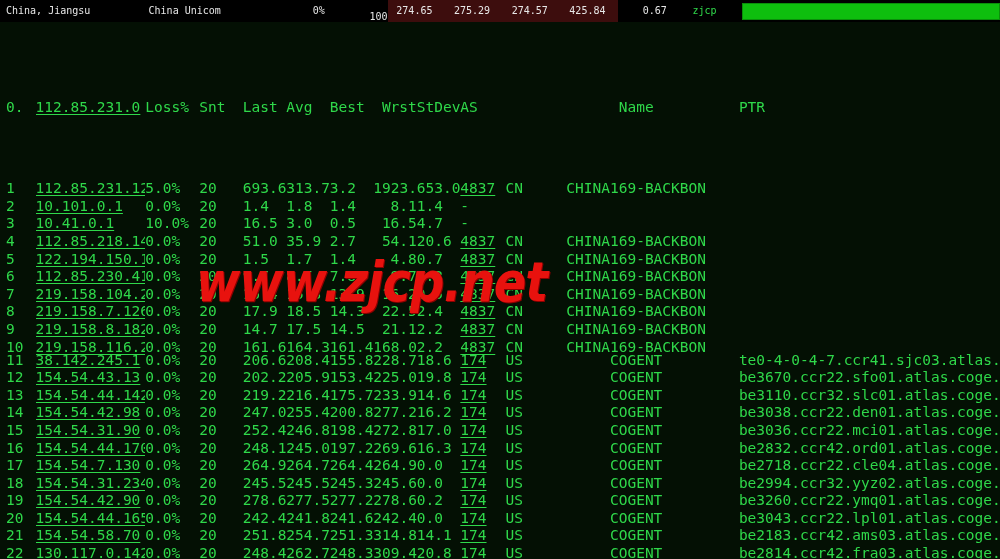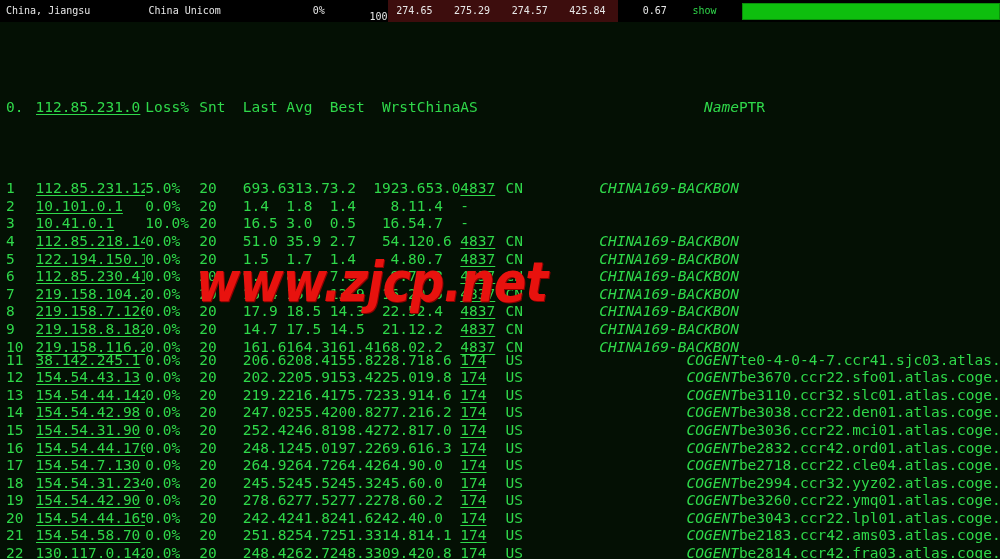--- a/index.html
+++ b/index.html
@@ -105,21 +105,21 @@
   .c-host  { width: 126px; text-align: left; }
   .c-loss  { width: 62px;  text-align: left; }
   .c-snt   { width: 50px;  text-align: left; }
   .c-last  { width: 50px;  text-align: left; }
   .c-avg   { width: 50px;  text-align: left; }
   .c-best  { width: 50px;  text-align: left; }
   .c-wrst  { width: 50px;  text-align: right; }
   .c-std   { width: 50px;  text-align: left; }
   .c-as    { width: 52px;  text-align: left; }
   .c-cc    { width: 32px;  text-align: left; }
-  .c-name  { width: 236px; text-align: right; font-style: italic; }
+  .c-name  { width: 236px; text-align: center; }
   .c-ptr   { width: 300px; text-align: left; }
 
   .lnk {
     text-decoration: underline;
     text-underline-offset: 2px;
     cursor: pointer;
   }
 
   
   .watermark {
@@ -146,40 +146,40 @@
   <div class="topbar">
     <span class="tb-cell tb-loc">China, Jiangsu</span>
     <span class="tb-cell tb-isp">China Unicom</span>
     <span class="tb-cell tb-loss">0%</span>
     <span class="tb-cell tb-snt">100</span>
     <span class="tb-cell tb-lat">274.65</span>
     <span class="tb-cell tb-lat">275.29</span>
     <span class="tb-cell tb-lat">274.57</span>
     <span class="tb-cell tb-lat">425.84</span>
     <span class="tb-cell tb-std">0.67</span>
-    <span class="tb-cell tb-show">show</span>
+    <span class="tb-cell tb-show">zjcp</span>
     <span class="tb-bar-wrap">
       <span class="tb-bar"></span>
     </span>
   </div>
   <div class="topsep"></div>
 
   <div class="term">
 
     
     <div class="row header">
       <span class="c c-idx">0.</span>
       <span class="c c-host lnk">112.85.231.0</span>
       <span class="c c-loss">Loss%</span>
       <span class="c c-snt">Snt</span>
       <span class="c c-last">Last</span>
       <span class="c c-avg">Avg</span>
       <span class="c c-best">Best</span>
       <span class="c c-wrst">Wrst</span>
-      <span class="c c-std">China</span>
+      <span class="c c-std">StDev</span>
       <span class="c c-as">AS</span>
       <span class="c c-cc"></span>
       <span class="c c-name">Name</span>
       <span class="c c-ptr">PTR</span>
     </div>
 
     
     <div id="rows-container"><div class="row"><span class="c c-idx">1</span><span class="c c-host lnk">112.85.231.129</span><span class="c c-loss">5.0%</span><span class="c c-snt">20</span><span class="c c-last">693.6</span><span class="c c-avg">313.7</span><span class="c c-best">3.2</span><span class="c c-wrst">1923.</span><span class="c c-std">653.0</span><span class="c c-as lnk">4837</span><span class="c c-cc">CN</span><span class="c c-name">CHINA169-BACKBON</span><span class="c c-ptr"></span></div><div class="row"><span class="c c-idx">2</span><span class="c c-host lnk">10.101.0.1</span><span class="c c-loss">0.0%</span><span class="c c-snt">20</span><span class="c c-last">1.4</span><span class="c c-avg">1.8</span><span class="c c-best">1.4</span><span class="c c-wrst">8.1</span><span class="c c-std">1.4</span><span class="c c-as">-</span><span class="c c-cc"></span><span class="c c-name"></span><span class="c c-ptr"></span></div><div class="row"><span class="c c-idx">3</span><span class="c c-host lnk">10.41.0.1</span><span class="c c-loss">10.0%</span><span class="c c-snt">20</span><span class="c c-last">16.5</span><span class="c c-avg">3.0</span><span class="c c-best">0.5</span><span class="c c-wrst">16.5</span><span class="c c-std">4.7</span><span class="c c-as">-</span><span class="c c-cc"></span><span class="c c-name"></span><span class="c c-ptr"></span></div><div class="row"><span class="c c-idx">4</span><span class="c c-host lnk">112.85.218.149</span><span class="c c-loss">0.0%</span><span class="c c-snt">20</span><span class="c c-last">51.0</span><span class="c c-avg">35.9</span><span class="c c-best">2.7</span><span class="c c-wrst">54.1</span><span class="c c-std">20.6</span><span class="c c-as lnk">4837</span><span class="c c-cc">CN</span><span class="c c-name">CHINA169-BACKBON</span><span class="c c-ptr"></span></div><div class="row"><span class="c c-idx">5</span><span class="c c-host lnk">122.194.150.189</span><span class="c c-loss">0.0%</span><span class="c c-snt">20</span><span class="c c-last">1.5</span><span class="c c-avg">1.7</span><span class="c c-best">1.4</span><span class="c c-wrst">4.8</span><span class="c c-std">0.7</span><span class="c c-as lnk">4837</span><span class="c c-cc">CN</span><span class="c c-name">CHINA169-BACKBON</span><span class="c c-ptr"></span></div><div class="row"><span class="c c-idx">6</span><span class="c c-host lnk">112.85.230.41</span><span class="c c-loss">0.0%</span><span class="c c-snt">20</span><span class="c c-last">9.7</span><span class="c c-avg">8.7</span><span class="c c-best">7.8</span><span class="c c-wrst">9.7</span><span class="c c-std">0.2</span><span class="c c-as lnk">4837</span><span class="c c-cc">CN</span><span class="c c-name">CHINA169-BACKBON</span><span class="c c-ptr"></span></div><div class="row"><span class="c c-idx">7</span><span class="c c-host lnk">219.158.104.213</span><span class="c c-loss">0.0%</span><span class="c c-snt">20</span><span class="c c-last">15.4</span><span class="c c-avg">15.3</span><span class="c c-best">13.9</span><span class="c c-wrst">16.2</span><span class="c c-std">0.5</span><span class="c c-as lnk">4837</span><span class="c c-cc">CN</span><span class="c c-name">CHINA169-BACKBON</span><span class="c c-ptr"></span></div><div class="row"><span class="c c-idx">8</span><span class="c c-host lnk">219.158.7.126</span><span class="c c-loss">0.0%</span><span class="c c-snt">20</span><span class="c c-last">17.9</span><span class="c c-avg">18.5</span><span class="c c-best">14.3</span><span class="c c-wrst">22.5</span><span class="c c-std">2.4</span><span class="c c-as lnk">4837</span><span class="c c-cc">CN</span><span class="c c-name">CHINA169-BACKBON</span><span class="c c-ptr"></span></div><div class="row"><span class="c c-idx">9</span><span class="c c-host lnk">219.158.8.182</span><span class="c c-loss">0.0%</span><span class="c c-snt">20</span><span class="c c-last">14.7</span><span class="c c-avg">17.5</span><span class="c c-best">14.5</span><span class="c c-wrst">21.1</span><span class="c c-std">2.2</span><span class="c c-as lnk">4837</span><span class="c c-cc">CN</span><span class="c c-name">CHINA169-BACKBON</span><span class="c c-ptr"></span></div><div class="row"><span class="c c-idx">10</span><span class="c c-host lnk">219.158.116.238</span><span class="c c-loss">0.0%</span><span class="c c-snt">20</span><span class="c c-last">161.6</span><span class="c c-avg">164.3</span><span class="c c-best">161.4</span><span class="c c-wrst">168.0</span><span class="c c-std">2.2</span><span class="c c-as lnk">4837</span><span class="c c-cc">CN</span><span class="c c-name">CHINA169-BACKBON</span><span class="c c-ptr"></span></div><div class="row"><span class="c c-idx">11</span><span class="c c-host lnk">38.142.245.1</span><span class="c c-loss">0.0%</span><span class="c c-snt">20</span><span class="c c-last">206.6</span><span class="c c-avg">208.4</span><span class="c c-best">155.8</span><span class="c c-wrst">228.7</span><span class="c c-std">18.6</span><span class="c c-as lnk">174</span><span class="c c-cc">US</span><span class="c c-name">COGENT</span><span class="c c-ptr">te0-4-0-4-7.ccr41.sjc03.atlas...</span></div><div class="row"><span class="c c-idx">12</span><span class="c c-host lnk">154.54.43.13</span><span class="c c-loss">0.0%</span><span class="c c-snt">20</span><span class="c c-last">202.2</span><span class="c c-avg">205.9</span><span class="c c-best">153.4</span><span class="c c-wrst">225.0</span><span class="c c-std">19.8</span><span class="c c-as lnk">174</span><span class="c c-cc">US</span><span class="c c-name">COGENT</span><span class="c c-ptr">be3670.ccr22.sfo01.atlas.coge...</span></div><div class="row"><span class="c c-idx">13</span><span class="c c-host lnk">154.54.44.142</span><span class="c c-loss">0.0%</span><span class="c c-snt">20</span><span class="c c-last">219.2</span><span class="c c-avg">216.4</span><span class="c c-best">175.7</span><span class="c c-wrst">233.9</span><span class="c c-std">14.6</span><span class="c c-as lnk">174</span><span class="c c-cc">US</span><span class="c c-name">COGENT</span><span class="c c-ptr">be3110.ccr32.slc01.atlas.coge...</span></div><div class="row"><span class="c c-idx">14</span><span class="c c-host lnk">154.54.42.98</span><span class="c c-loss">0.0%</span><span class="c c-snt">20</span><span class="c c-last">247.0</span><span class="c c-avg">255.4</span><span class="c c-best">200.8</span><span class="c c-wrst">277.2</span><span class="c c-std">16.2</span><span class="c c-as lnk">174</span><span class="c c-cc">US</span><span class="c c-name">COGENT</span><span class="c c-ptr">be3038.ccr22.den01.atlas.coge...</span></div><div class="row"><span class="c c-idx">15</span><span class="c c-host lnk">154.54.31.90</span><span class="c c-loss">0.0%</span><span class="c c-snt">20</span><span class="c c-last">252.4</span><span class="c c-avg">246.8</span><span class="c c-best">198.4</span><span class="c c-wrst">272.8</span><span class="c c-std">17.0</span><span class="c c-as lnk">174</span><span class="c c-cc">US</span><span class="c c-name">COGENT</span><span class="c c-ptr">be3036.ccr22.mci01.atlas.coge...</span></div><div class="row"><span class="c c-idx">16</span><span class="c c-host lnk">154.54.44.170</span><span class="c c-loss">0.0%</span><span class="c c-snt">20</span><span class="c c-last">248.1</span><span class="c c-avg">245.0</span><span class="c c-best">197.2</span><span class="c c-wrst">269.6</span><span class="c c-std">16.3</span><span class="c c-as lnk">174</span><span class="c c-cc">US</span><span class="c c-name">COGENT</span><span class="c c-ptr">be2832.ccr42.ord01.atlas.coge...</span></div><div class="row"><span class="c c-idx">17</span><span class="c c-host lnk">154.54.7.130</span><span class="c c-loss">0.0%</span><span class="c c-snt">20</span><span class="c c-last">264.9</span><span class="c c-avg">264.7</span><span class="c c-best">264.4</span><span class="c c-wrst">264.9</span><span class="c c-std">0.0</span><span class="c c-as lnk">174</span><span class="c c-cc">US</span><span class="c c-name">COGENT</span><span class="c c-ptr">be2718.ccr22.cle04.atlas.coge...</span></div><div class="row"><span class="c c-idx">18</span><span class="c c-host lnk">154.54.31.234</span><span class="c c-loss">0.0%</span><span class="c c-snt">20</span><span class="c c-last">245.5</span><span class="c c-avg">245.5</span><span class="c c-best">245.3</span><span class="c c-wrst">245.6</span><span class="c c-std">0.0</span><span class="c c-as lnk">174</span><span class="c c-cc">US</span><span class="c c-name">COGENT</span><span class="c c-ptr">be2994.ccr32.yyz02.atlas.coge...</span></div><div class="row"><span class="c c-idx">19</span><span class="c c-host lnk">154.54.42.90</span><span class="c c-loss">0.0%</span><span class="c c-snt">20</span><span class="c c-last">278.6</span><span class="c c-avg">277.5</span><span class="c c-best">277.2</span><span class="c c-wrst">278.6</span><span class="c c-std">0.2</span><span class="c c-as lnk">174</span><span class="c c-cc">US</span><span class="c c-name">COGENT</span><span class="c c-ptr">be3260.ccr22.ymq01.atlas.coge...</span></div><div class="row"><span class="c c-idx">20</span><span class="c c-host lnk">154.54.44.165</span><span class="c c-loss">0.0%</span><span class="c c-snt">20</span><span class="c c-last">242.4</span><span class="c c-avg">241.8</span><span class="c c-best">241.6</span><span class="c c-wrst">242.4</span><span class="c c-std">0.0</span><span class="c c-as lnk">174</span><span class="c c-cc">US</span><span class="c c-name">COGENT</span><span class="c c-ptr">be3043.ccr22.lpl01.atlas.coge...</span></div><div class="row"><span class="c c-idx">21</span><span class="c c-host lnk">154.54.58.70</span><span class="c c-loss">0.0%</span><span class="c c-snt">20</span><span class="c c-last">251.8</span><span class="c c-avg">254.7</span><span class="c c-best">251.3</span><span class="c c-wrst">314.8</span><span class="c c-std">14.1</span><span class="c c-as lnk">174</span><span class="c c-cc">US</span><span class="c c-name">COGENT</span><span class="c c-ptr">be2183.ccr42.ams03.atlas.coge...</span></div><div class="row"><span class="c c-idx">22</span><span class="c c-host lnk">130.117.0.142</span><span class="c c-loss">0.0%</span><span class="c c-snt">20</span><span class="c c-last">248.4</span><span class="c c-avg">262.7</span><span class="c c-best">248.3</span><span class="c c-wrst">309.4</span><span class="c c-std">20.8</span><span class="c c-as lnk">174</span><span class="c c-cc">US</span><span class="c c-name">COGENT</span><span class="c c-ptr">be2814.ccr42.fra03.atlas.coge...</span></div></div>
   </div>
 

